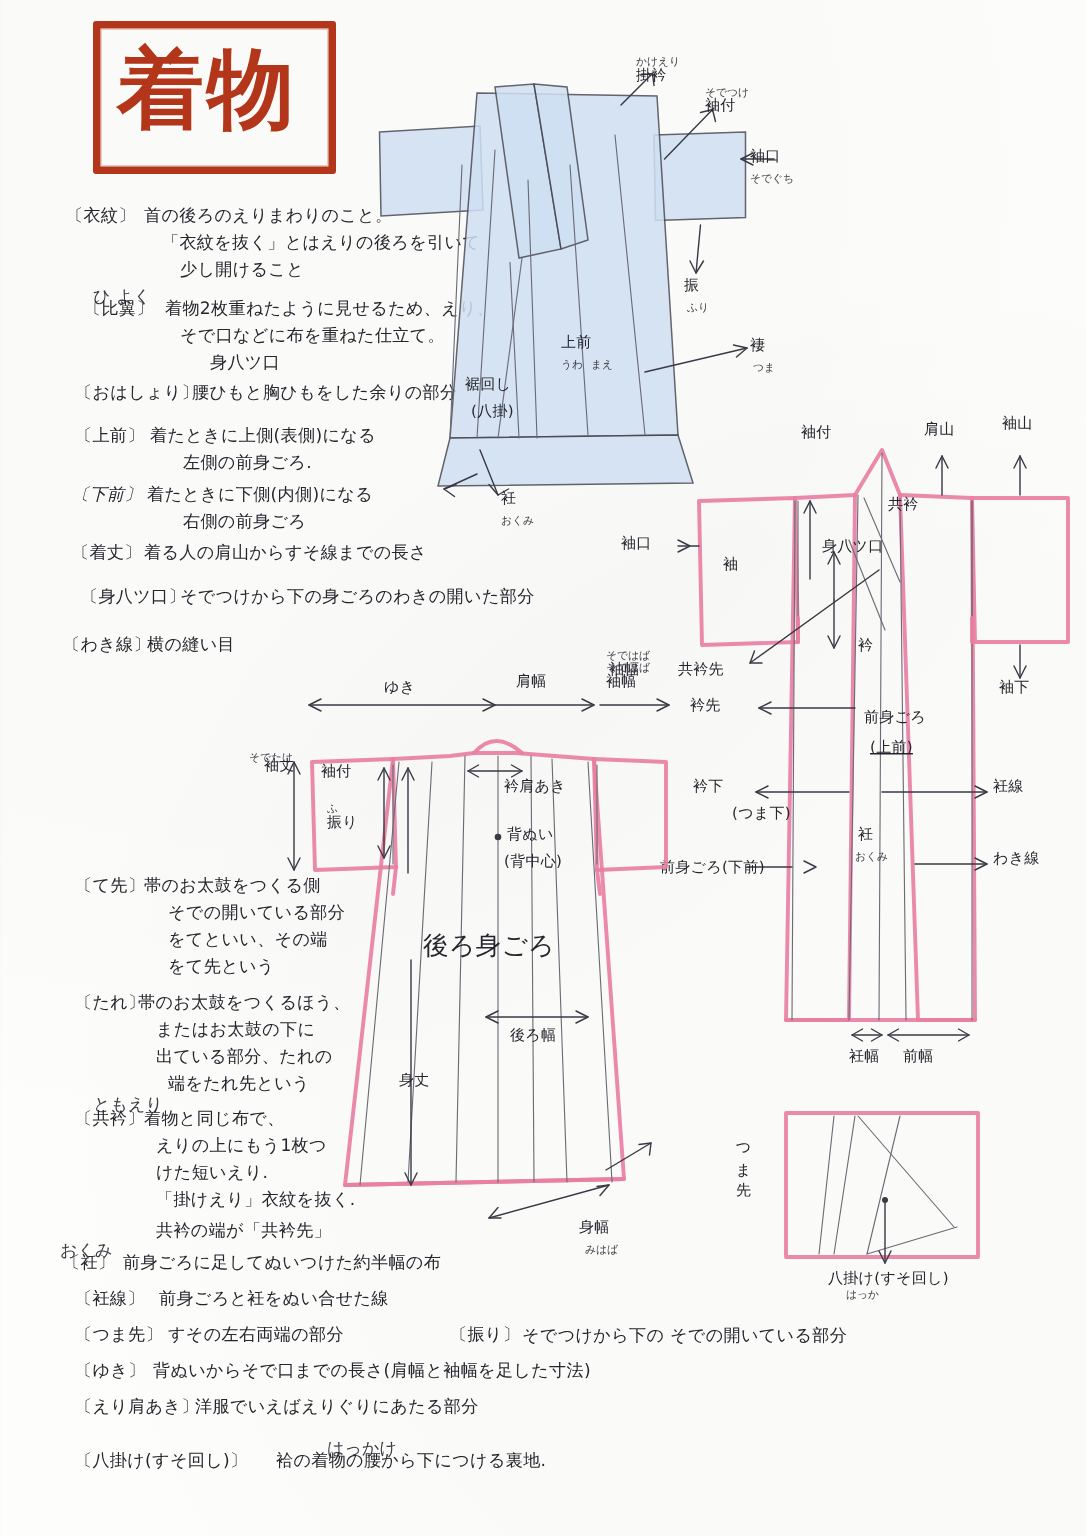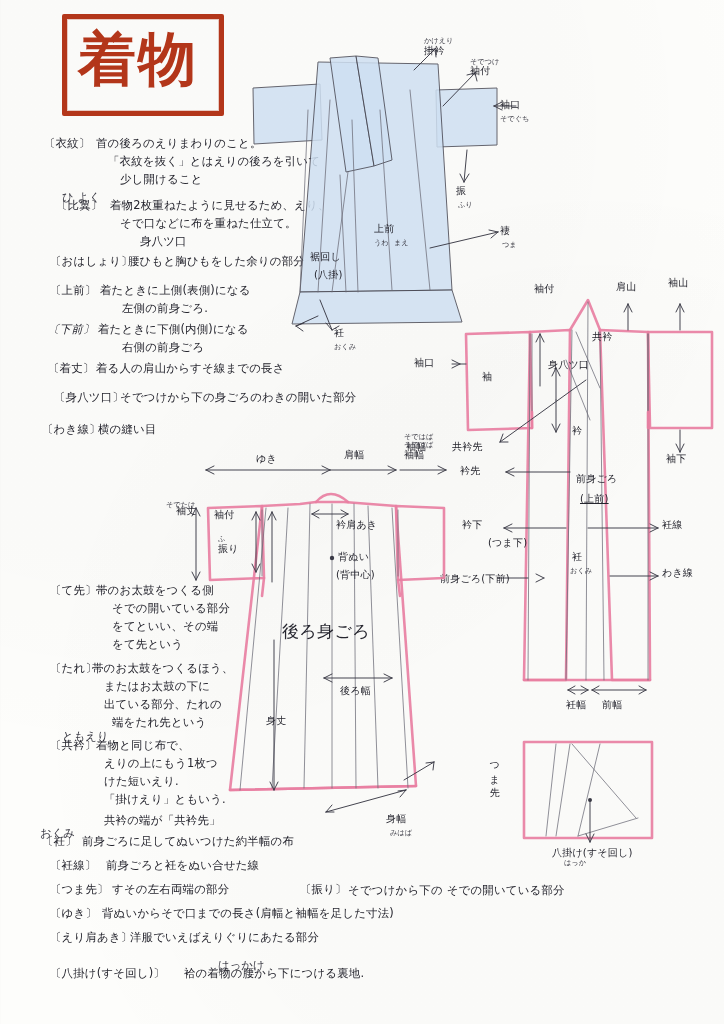--- a/index.html
+++ b/index.html
@@ -112,21 +112,21 @@
     <div class="hw" style="left:92px;top:661px;">帯のお太鼓をつくるほう、</div>
     <div class="hw" style="left:104px;top:679px;">またはお太鼓の下に</div>
     <div class="hw" style="left:104px;top:697px;">出ている部分、たれの</div>
     <div class="hw" style="left:112px;top:715px;">端をたれ先という</div>
 
     <div class="hw ruby" style="left:62px;top:729px;">ともえり</div>
     <div class="hw" style="left:50px;top:738px;">〔共衿〕</div>
     <div class="hw" style="left:96px;top:738px;">着物と同じ布で、</div>
     <div class="hw" style="left:104px;top:756px;">えりの上にもう1枚つ</div>
     <div class="hw" style="left:104px;top:774px;">けた短いえり.</div>
-    <div class="hw" style="left:104px;top:792px;">「掛けえり」ともいう.</div>
+    <div class="hw" style="left:104px;top:792px;">「掛けえり」衣紋を抜く.</div>
     <div class="hw" style="left:104px;top:813px;">共衿の端が「共衿先」</div>
 
     <div class="hw ruby" style="left:40px;top:826px;">おくみ</div>
     <div class="hw" style="left:42px;top:834px;">〔衽〕</div>
     <div class="hw" style="left:82px;top:834px;">前身ごろに足してぬいつけた約半幅の布</div>
 
     <div class="hw" style="left:50px;top:858px;">〔衽線〕</div>
     <div class="hw" style="left:106px;top:858px;">前身ごろと衽をぬい合せた線</div>
 
     <div class="hw" style="left:50px;top:882px;">〔つま先〕</div>

